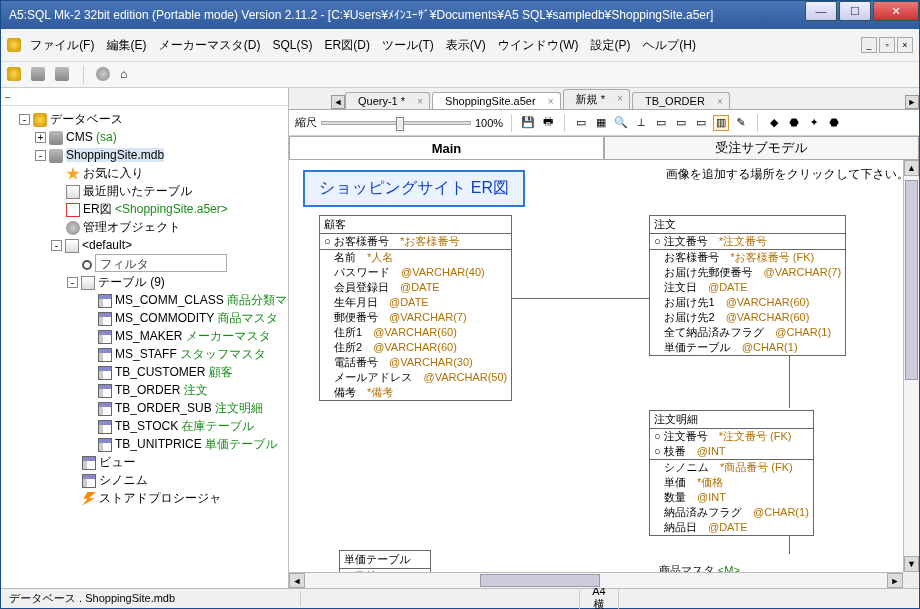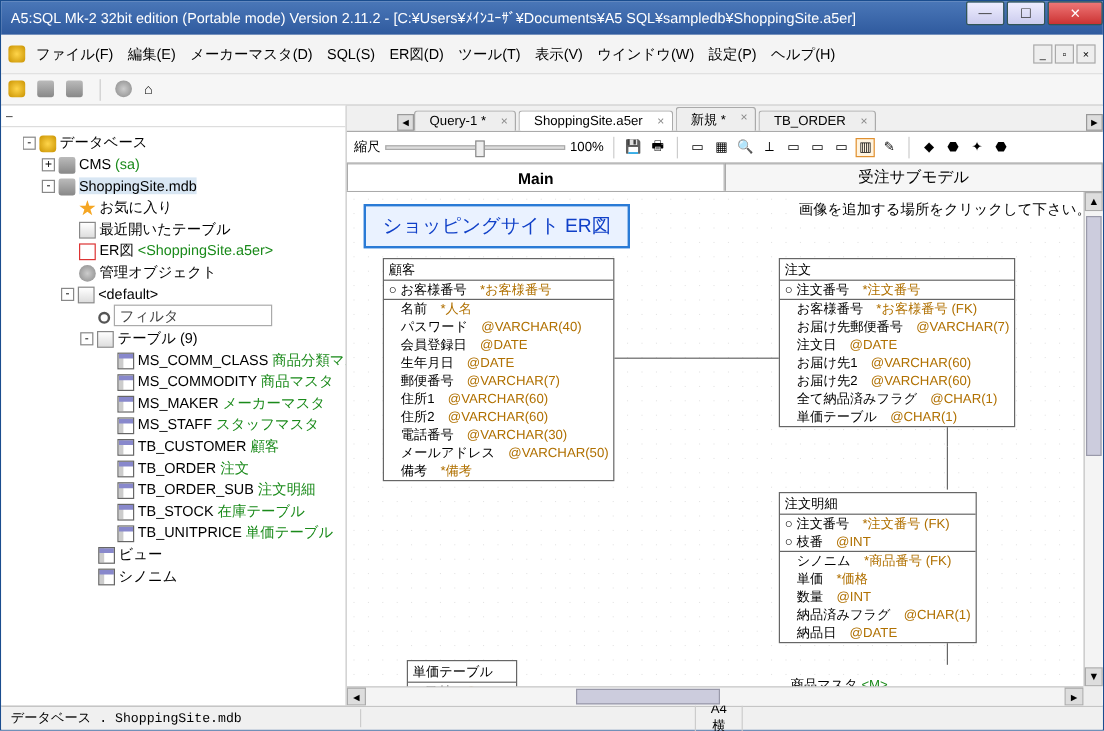--- a/index.html
+++ b/index.html
@@ -69,21 +69,21 @@
   .scroll-h .track { flex:1; background:#f4f4f4; position:relative; }
   .scroll-h .thumb { position:absolute; left:30%; width:120px; top:1px; bottom:1px; background:#ccd; border:1px solid #99a; }
   .scroll-h .btn { width:16px; background:#ddd; border:1px solid #aaa; font-size:9px; display:flex; align-items:center; justify-content:center;}
   .corner { position:absolute; right:0; bottom:0; width:16px; height:16px; background:#eee;}
   .scroll-v { position:absolute; top:0; bottom:16px; right:0; width:16px; background:#eee; border-left:1px solid #bbb; display:flex; flex-direction:column;}
   .scroll-v .track { flex:1; background:#f4f4f4; position:relative;}
   .scroll-v .thumb { position:absolute; top:4px; height:200px; left:1px; right:1px; background:#ccd; border:1px solid #99a;}
   .scroll-v .btn { height:16px; background:#ddd; border:1px solid #aaa; font-size:9px; display:flex; align-items:center; justify-content:center;}
   .statusbar { height:20px; border-top:1px solid #bbb; background:#f0f0f0; display:flex; align-items:center; font-size:11px; }
   .statusbar .cell { padding:0 8px; border-right:1px solid #ccc; }
-  .statusbar .cell:first-child { flex:0 0 300px; text-align:left;font-family:Liberation Mono, monospace; }
+  .statusbar .cell:first-child { flex:0 0 300px; text-align:left; }
   .statusbar .pager { width:40px; text-align:center; border-left:1px solid #ccc; border-right:1px solid #ccc; padding:0 6px;}
   .conn-line { position:absolute; background:#666; }
   .fk-green { color:#1a8a1a; }
 </style>
 </head>
 <body>
 
 <div class="window">
 
   <div class="titlebar">
@@ -148,20 +148,21 @@
                             <li><span class="leaf-sp"></span><span class="icn grid"></span><span>MS_STAFF</span> <span class="g">スタッフマスタ</span></li>
                             <li><span class="leaf-sp"></span><span class="icn grid"></span><span>TB_CUSTOMER</span> <span class="g">顧客</span></li>
                             <li><span class="leaf-sp"></span><span class="icn grid"></span><span>TB_ORDER</span> <span class="g">注文</span></li>
                             <li><span class="leaf-sp"></span><span class="icn grid"></span><span>TB_ORDER_SUB</span> <span class="g">注文明細</span></li>
                             <li><span class="leaf-sp"></span><span class="icn grid"></span><span>TB_STOCK</span> <span class="g">在庫テーブル</span></li>
                             <li><span class="leaf-sp"></span><span class="icn grid"></span><span>TB_UNITPRICE</span> <span class="g">単価テーブル</span></li>
                           </ul>
                       </li>
                       <li><span class="leaf-sp"></span><span class="icn grid"></span><span>ビュー</span></li>
                       <li><span class="leaf-sp"></span><span class="icn grid"></span><span>シノニム</span></li>
+                      <li><span class="leaf-sp"></span><span class="icn bolt"></span><span>ストアドプロシージャ</span></li>
                     </ul>
                   </li>
                 </ul>
               </li>
             </ul>
           </li>
         </ul>
       </div>
     </div>
 

